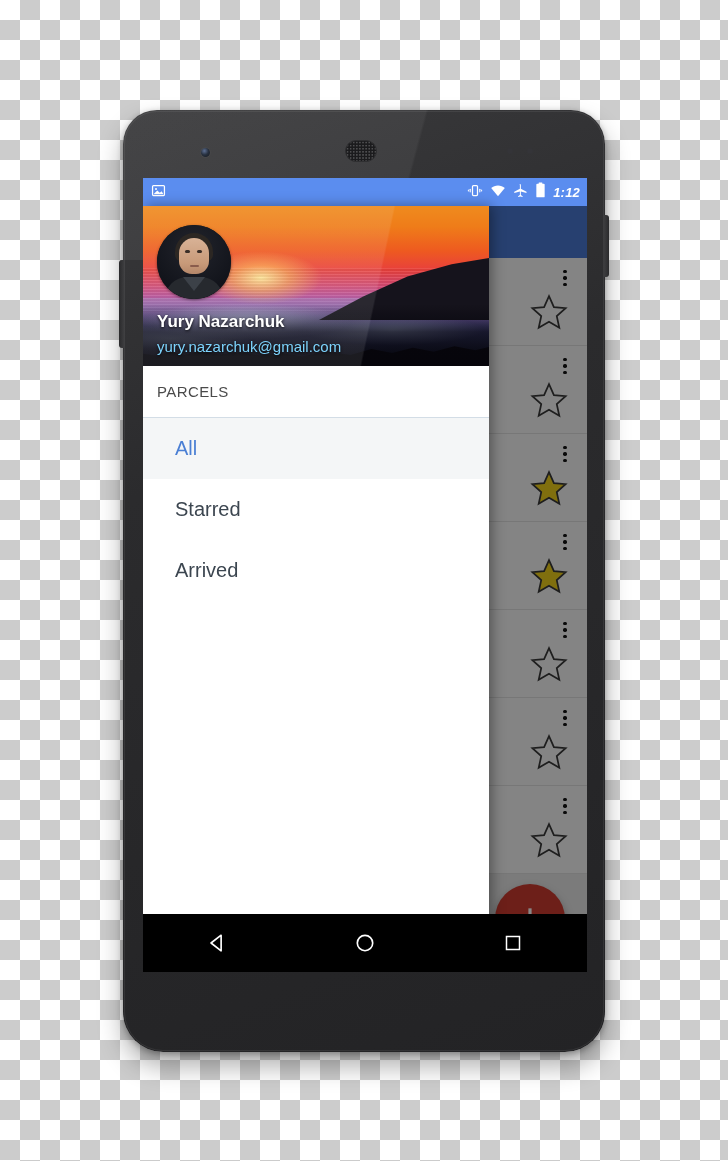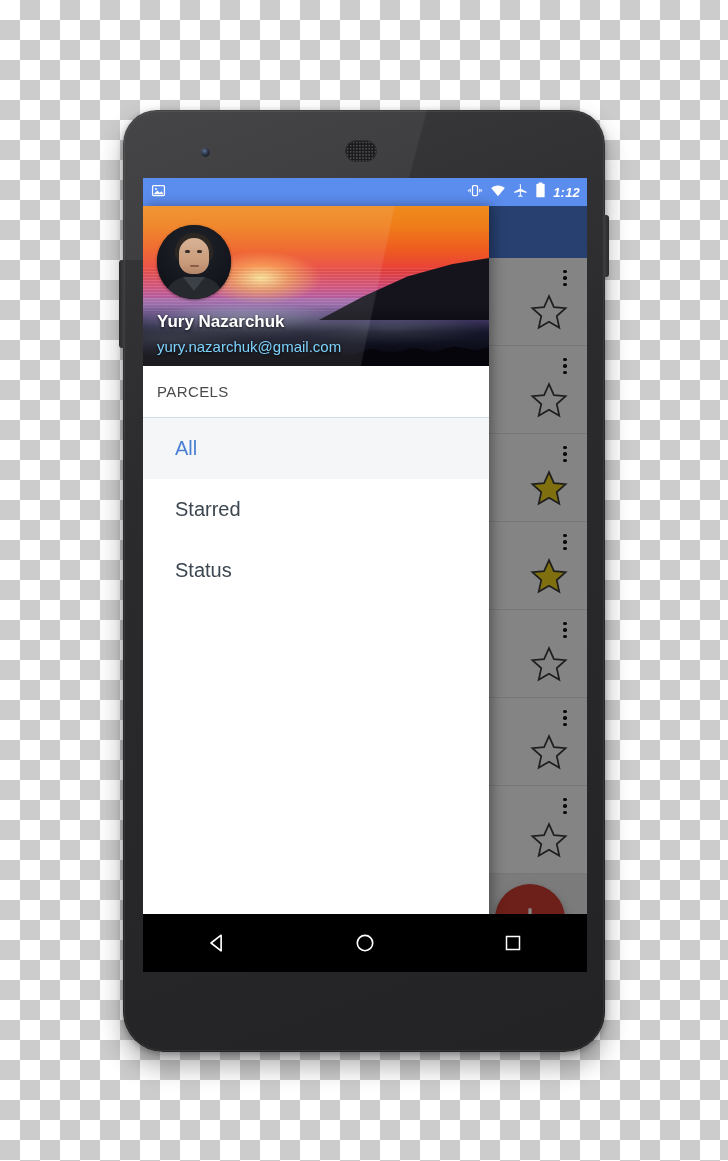--- a/index.html
+++ b/index.html
@@ -713,21 +713,21 @@
       <div class="drawer-section-label">PARCELS</div>
 
       <div class="drawer-items">
         <div class="drawer-item selected">
           <span>All</span>
         </div>
         <div class="drawer-item">
           <span>Starred</span>
         </div>
         <div class="drawer-item">
-          <span>Status</span>
+          <span>Arrived</span>
         </div>
       </div>
     </div>
 
     <div class="nav-bar">
       <div class="nav-btn">
         <svg width="22" height="22" viewBox="0 0 24 24">
           <path d="M16.5 3.5 L5.5 12 L16.5 20.5 Z" fill="none" stroke="#fff" stroke-width="1.8" stroke-linejoin="round"></path>
         </svg>
       </div>

